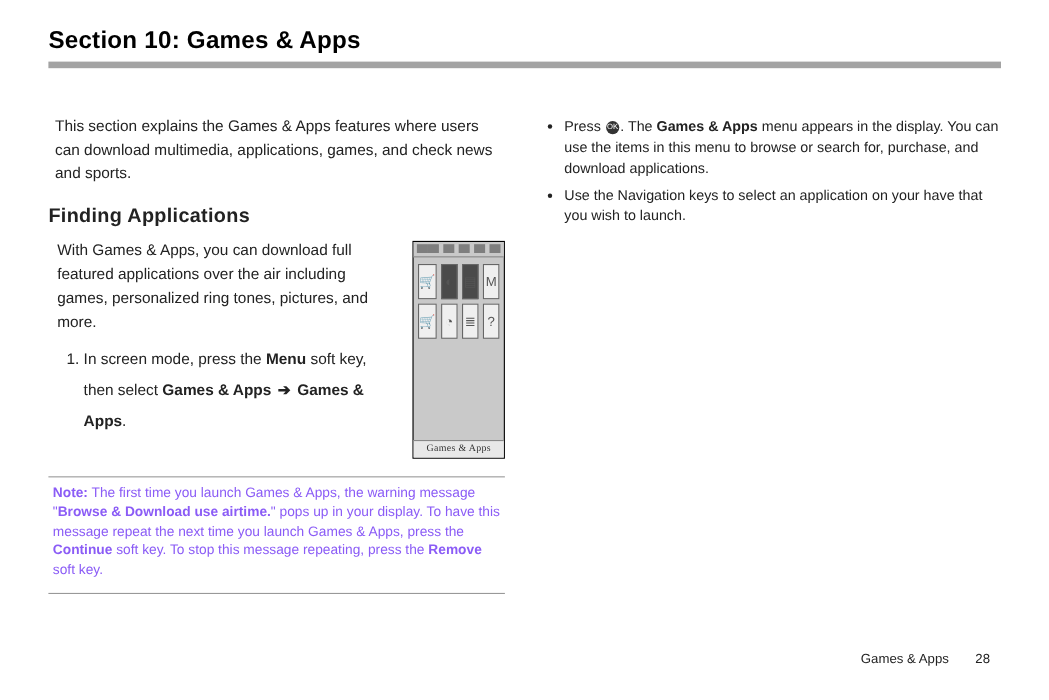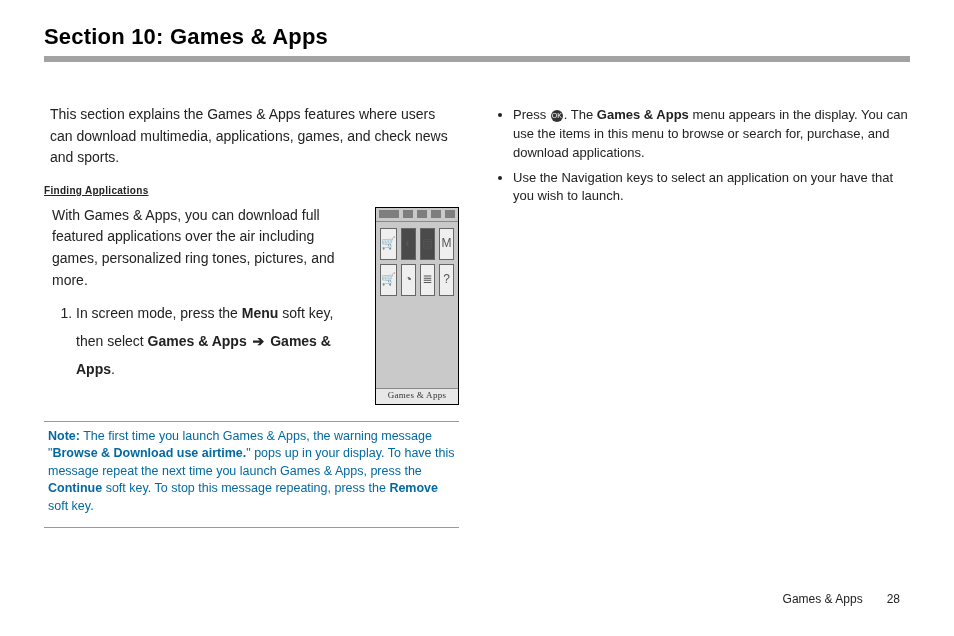--- a/index.html
+++ b/index.html
@@ -34,24 +34,23 @@
     line-height: 1.55;
     color: #222;
     margin-top: 24px;
   }
   .intro {
     margin: 0 0 14px 6px;
   }
   .subhead {
     font-family: Arial, Helvetica, sans-serif;
     font-weight: 900;
-    font-size: 10px;
+    font-size: 18px;
     margin: 4px 0 6px 0;
     letter-spacing: 0.3px;
-    text-decoration: underline;
   }
   .finding-row {
     display: flex;
     gap: 16px;
     align-items: flex-start;
   }
   .finding-text {
     flex: 1 1 auto;
   }
   .finding-text p { margin: 0 0 8px 8px; }
@@ -131,21 +130,21 @@
     color: #333;
   }
   .note-sep {
     height: 1px;
     background: #999;
     margin: 16px 0 6px 0;
   }
   .note {
     font-size: 12.5px;
     line-height: 1.4;
-    color: #0369a1;
+    color: #8b5cf6;
     padding: 0 4px 6px 4px;
   }
   .note .label { font-weight: 700; }
   .note-bottom-sep {
     height: 1px;
     background: #999;
     margin: 6px 0 0 0;
   }
   .col.right p { margin: 0 0 10px 0; }
   .inline-icon {

